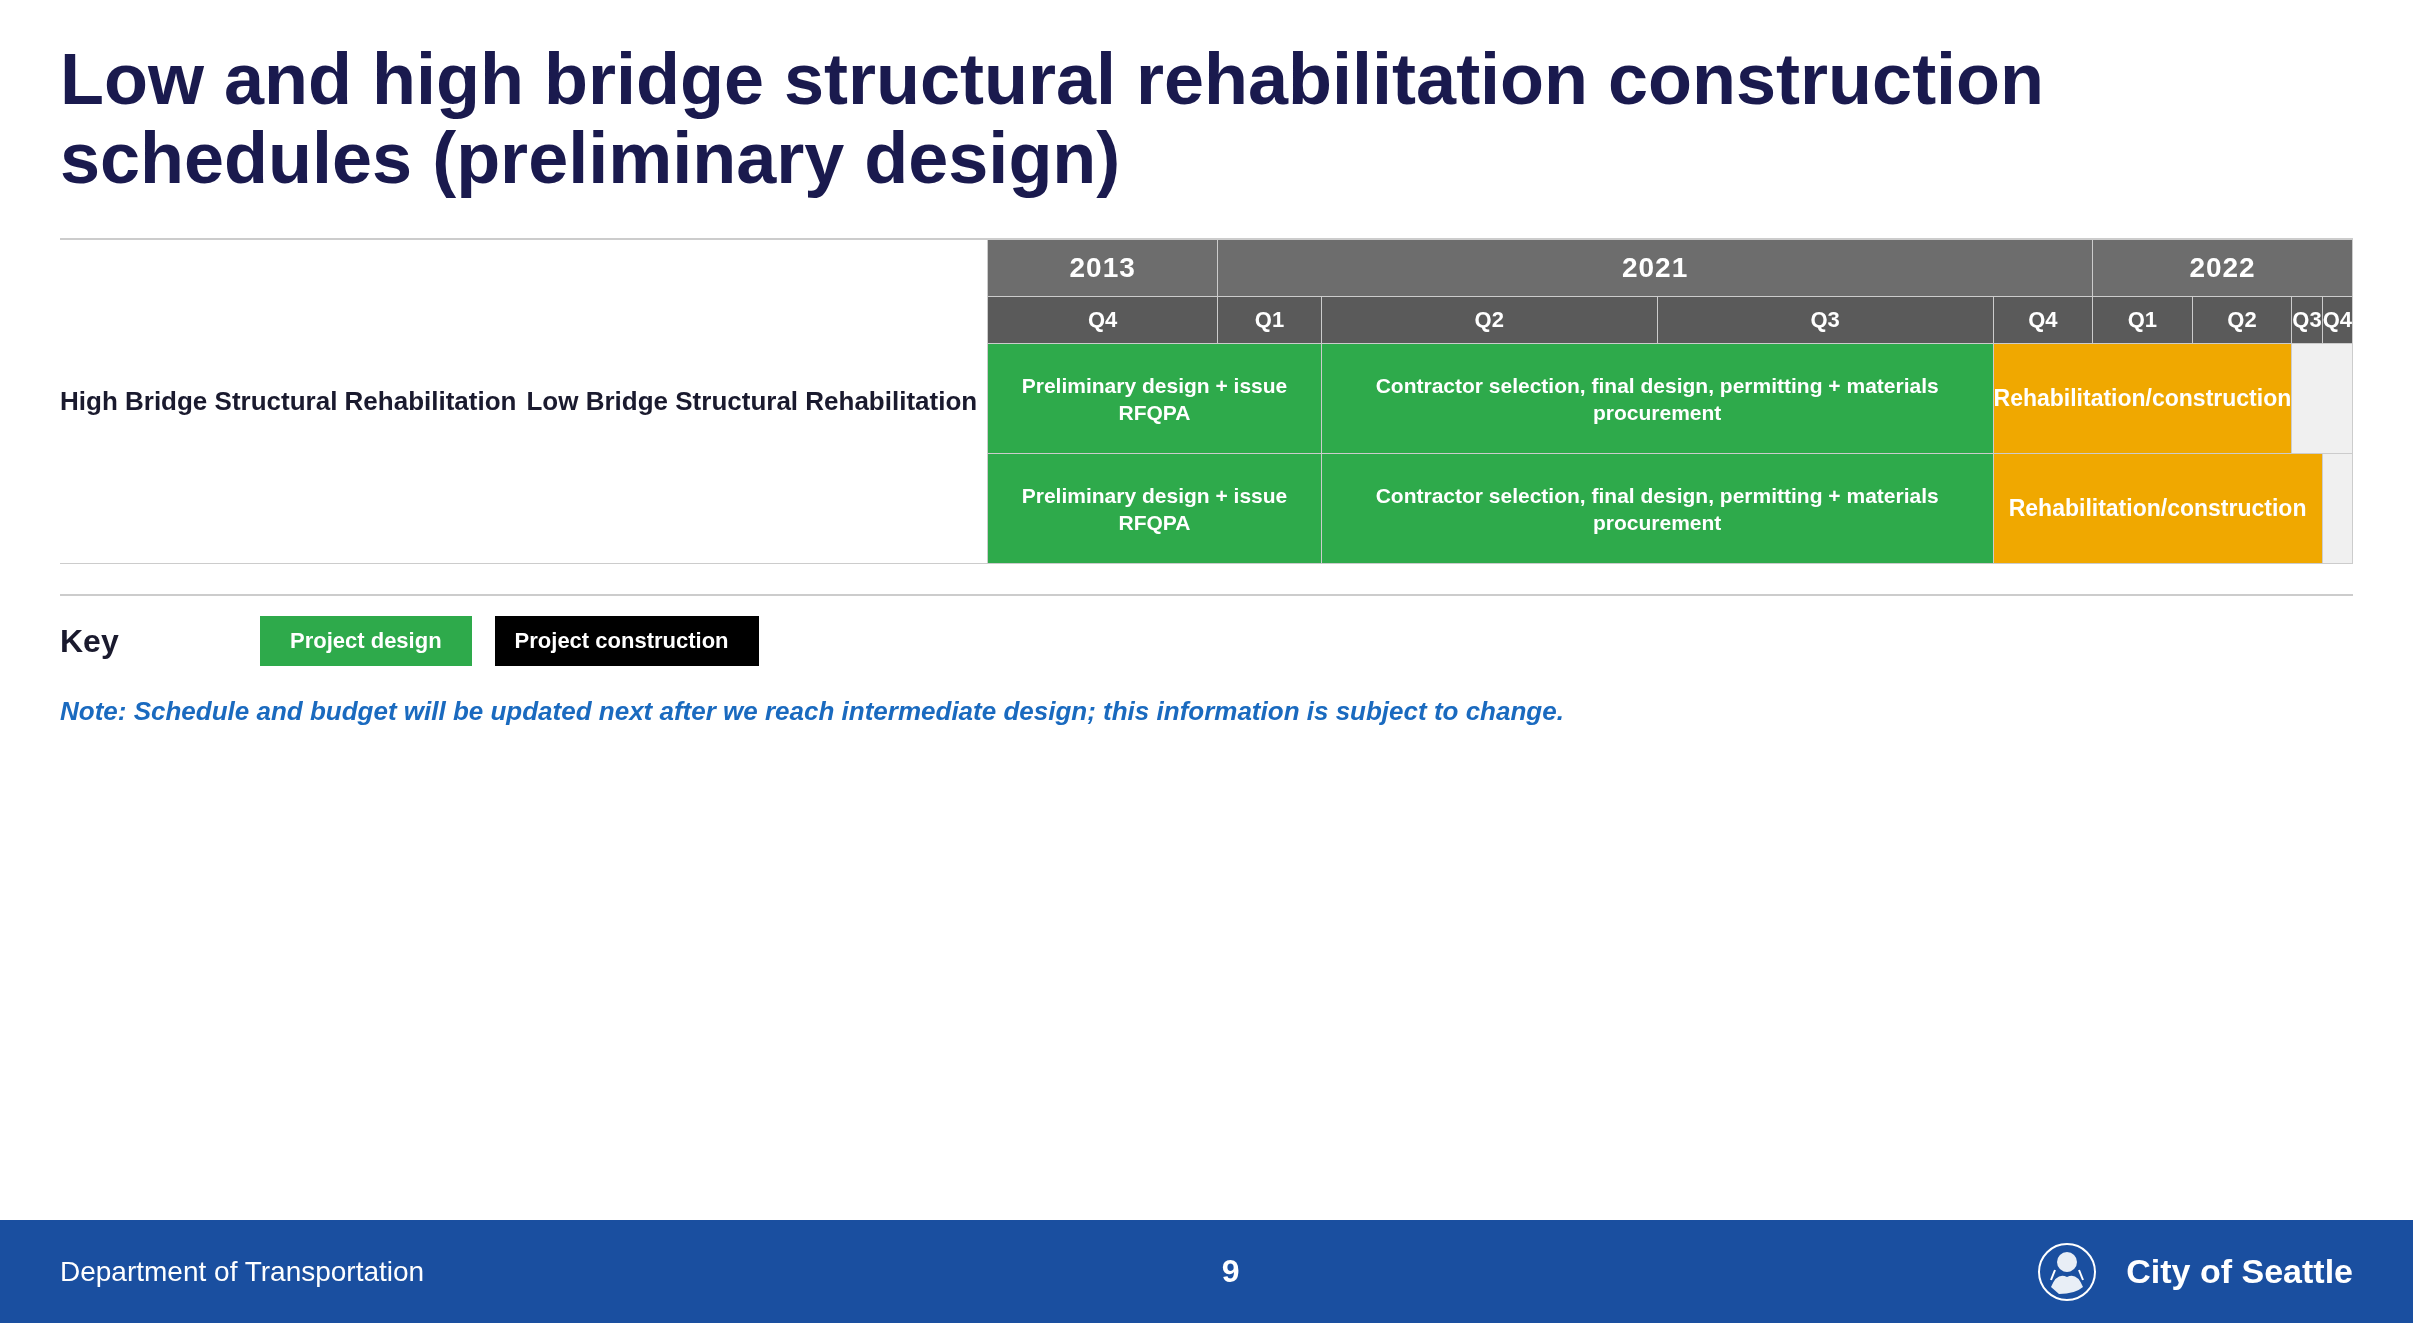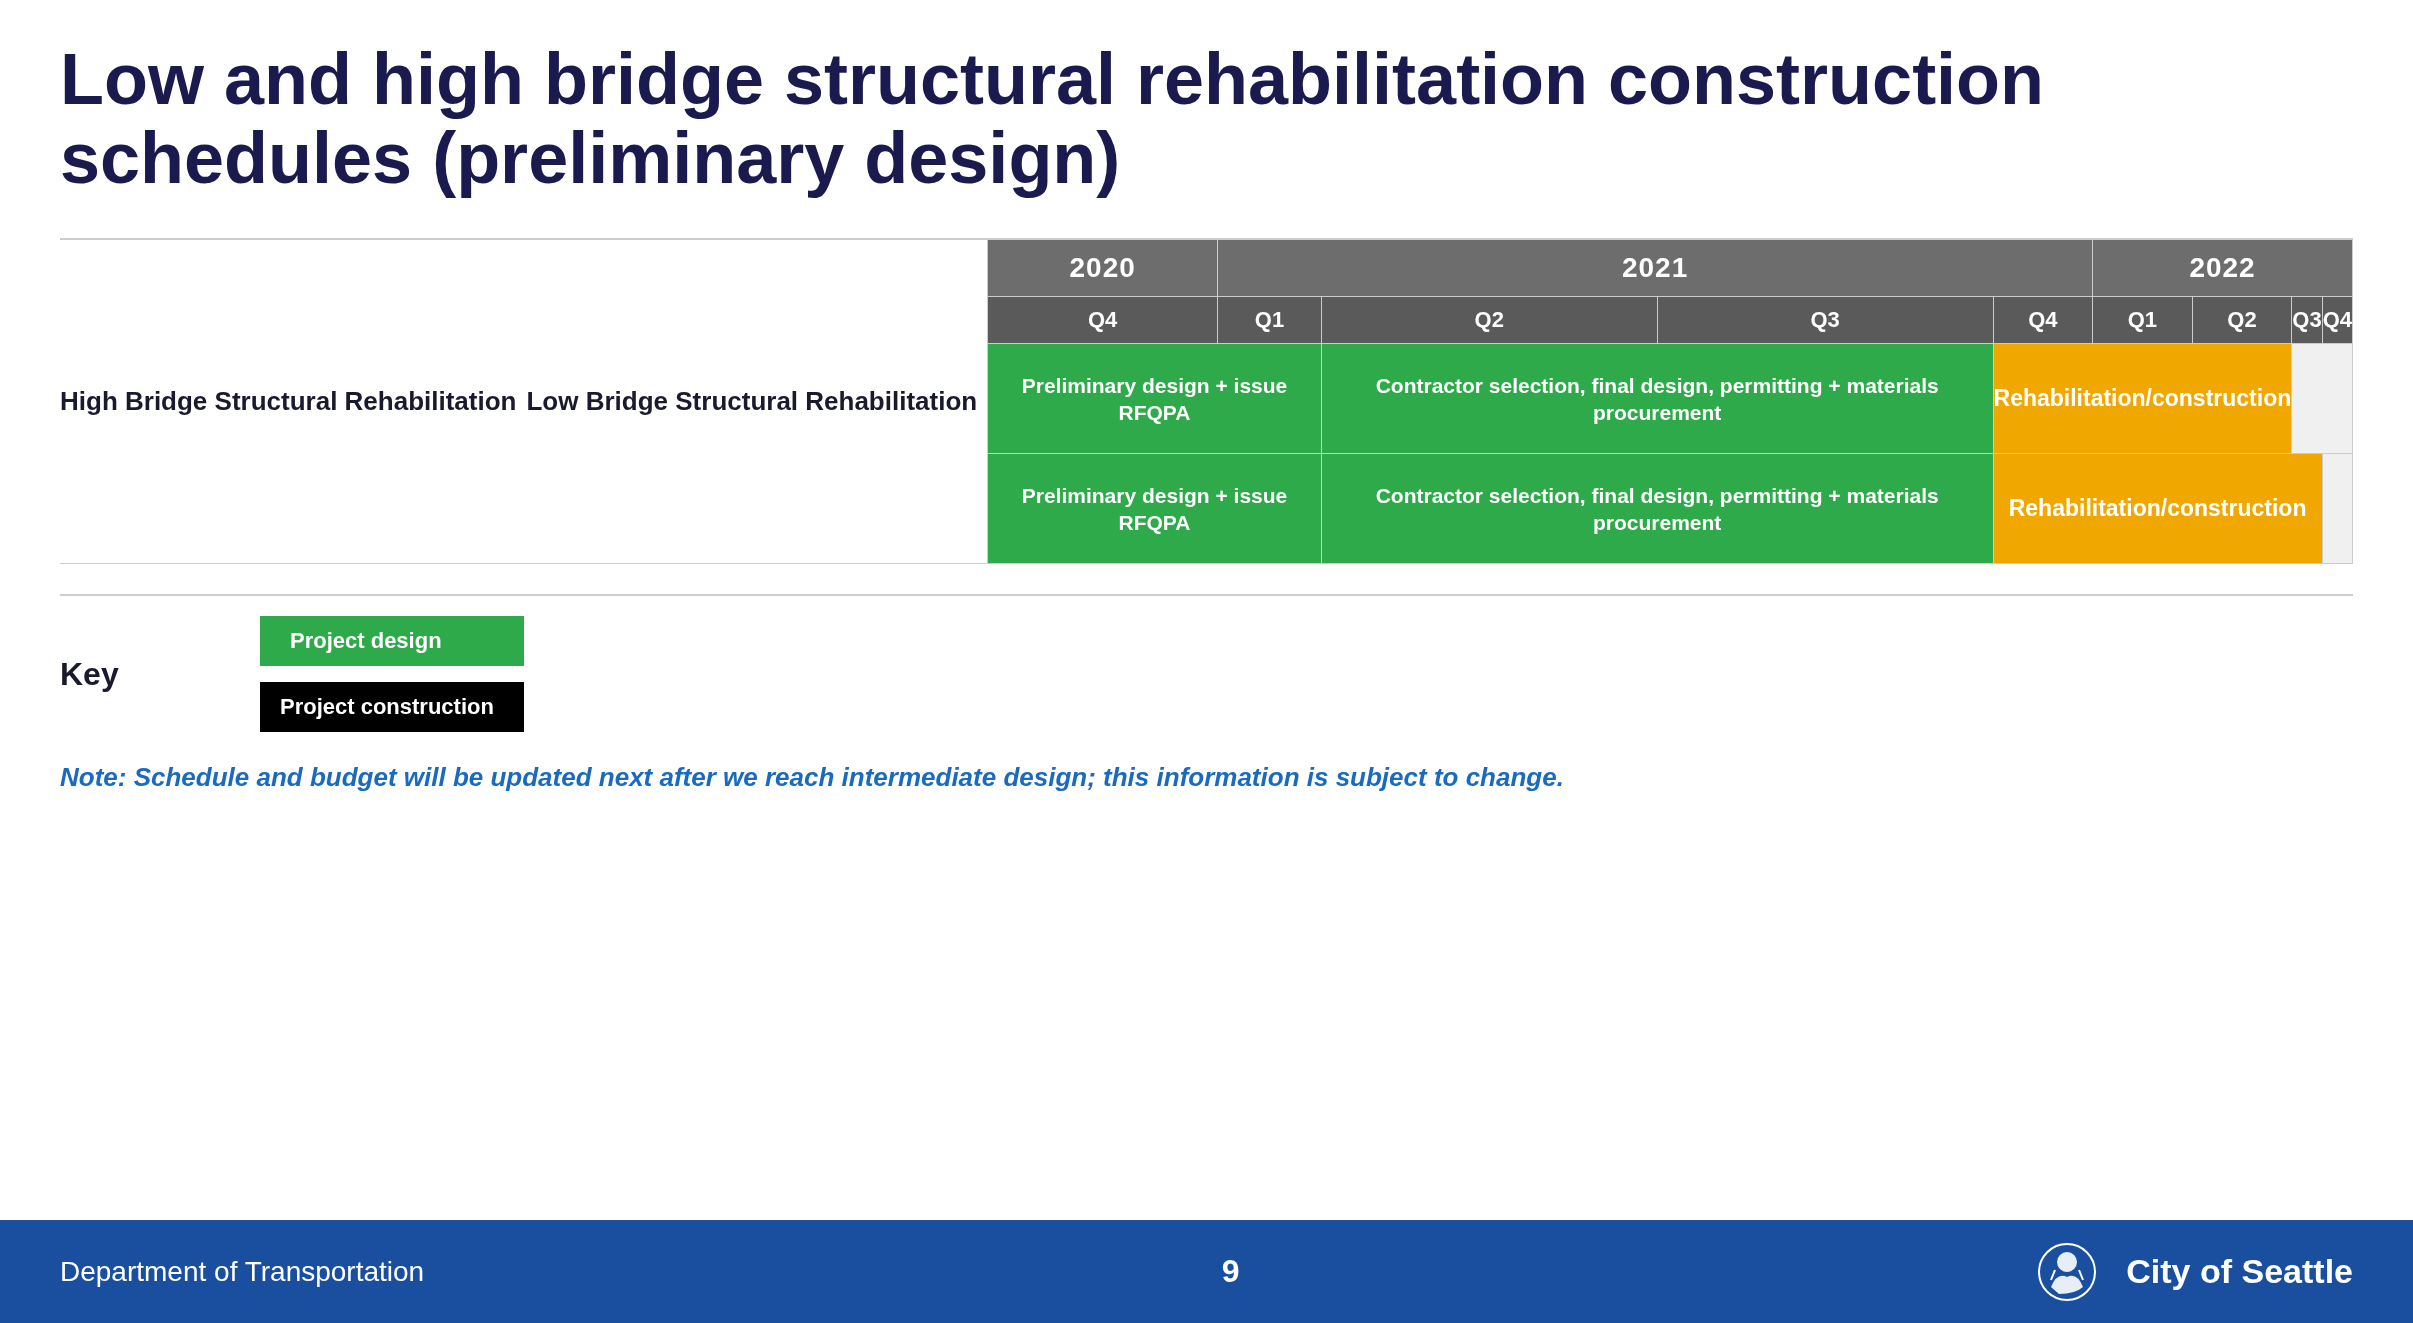--- a/index.html
+++ b/index.html
@@ -125,22 +125,21 @@
 
     .key-label {
       font-size: 32px;
       font-weight: 700;
       color: #1a1a2e;
       min-width: 200px;
     }
 
     .key-items {
       display: flex;
-      gap: 16px;
-      flex-direction: column;
+      gap: 23px;
     }
 
     .key-item {
       padding: 12px 30px;
       font-size: 22px;
       font-weight: 600;
       color: #ffffff;
     }
 
     .key-green { background: #2eaa4b; }
@@ -213,21 +212,21 @@
       </div>
       <div class="row-label-cell">
         <span>Low Bridge Structural Rehabilitation</span>
       </div>
     </div>
 
     <table class="schedule-table">
       <thead>
         <tr>
           <th class="year-header" colspan="1">
-            <span>2020</span>
+            <span>2013</span>
           </th>
           <th class="year-header" colspan="4">
             <span>2021</span>
           </th>
           <th class="year-header" colspan="4">
             <span>2022</span>
           </th>
         </tr>
         <tr>
           <th class="quarter-header">Q4</th>

